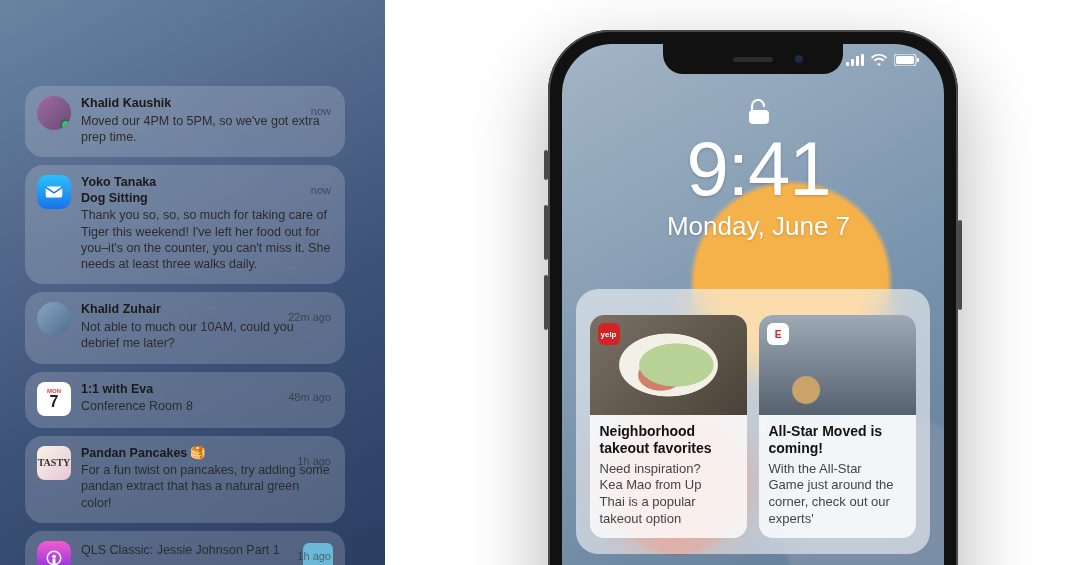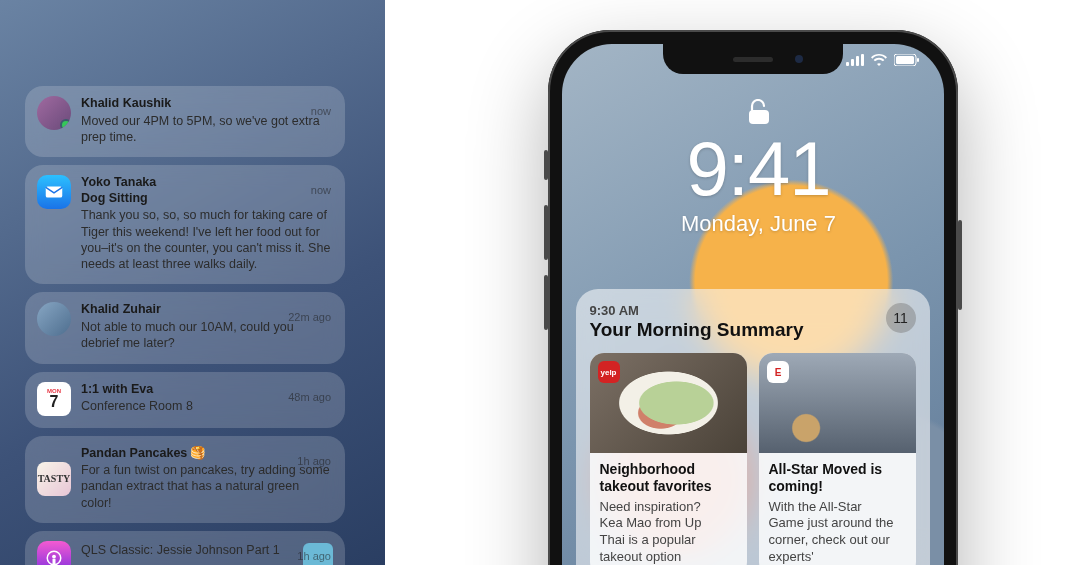--- a/index.html
+++ b/index.html
@@ -69,21 +69,20 @@
     gap: 0;
   }
   .notif .icon.cal .month { font-size: 6px; line-height: 1; color:#e63946; font-weight:600; }
   .notif .icon.cal .day { font-size: 16px; color:#222; font-weight:600; line-height:1; }
   .notif .icon.tasty {
     background: linear-gradient(135deg,#f9f4e8,#e8c6d6);
     color:#333;
     font-family: cursive;
     font-size:10px;
     font-weight:700;
-    margin-top:16px;
   }
   .notif .icon.podcast {
     background: linear-gradient(180deg,#f45bd1 0%, #7a2de0 100%);
     border-radius: 10px;
   }
   .avatar-status {
     position:absolute;
     bottom:-1px; right:-1px;
     width:12px; height:12px;
     border-radius:50%;
@@ -230,21 +229,21 @@
   }
   .lock-icon svg { display: block; }
   .clock {
     font-size: 76px;
     font-weight: 300;
     letter-spacing: -1px;
     line-height: 1;
     margin-top: 6px;
   }
   .date {
-    font-size: 22px;
+    font-size: 26px;
     margin-top: 4px;
     font-weight: 400;
   }
 
   .summary-card {
     position: absolute;
     top: 245px;
     left: 14px;
     right: 14px;
     background: rgba(255,255,255,0.55);
@@ -463,27 +462,20 @@
           <svg width="22" height="26" viewBox="0 0 22 26">
               <path d="M4 11V7a6 6 0 0 1 12 0" fill="none" stroke="#fff" stroke-width="2.2" stroke-linecap="round"></path>
               <rect x="1" y="11" width="20" height="14" rx="4" fill="#fff"></rect>
             </svg>
         </span>
         <div class="clock">9:41</div>
         <div class="date">Monday, June 7</div>
       </div>
 
       <div class="summary-card">
-        <div class="summary-header">
-          <div class="summary-header-left">
-            <div class="summary-time">9:30 AM</div>
-            <div class="summary-title">Your Morning Summary</div>
-          </div>
-          <div class="summary-badge">11</div>
-        </div>
 
         <div class="summary-cards">
 
           <div class="mini-card">
             <div class="mini-image food">
               <div class="app-badge yelp">yelp</div>
             </div>
             <div class="mini-body">
               <div class="mini-title">Neighborhood takeout favorites</div>
               <div class="mini-text">Need inspiration? Kea Mao from Up Thai is a popular takeout option</div>

